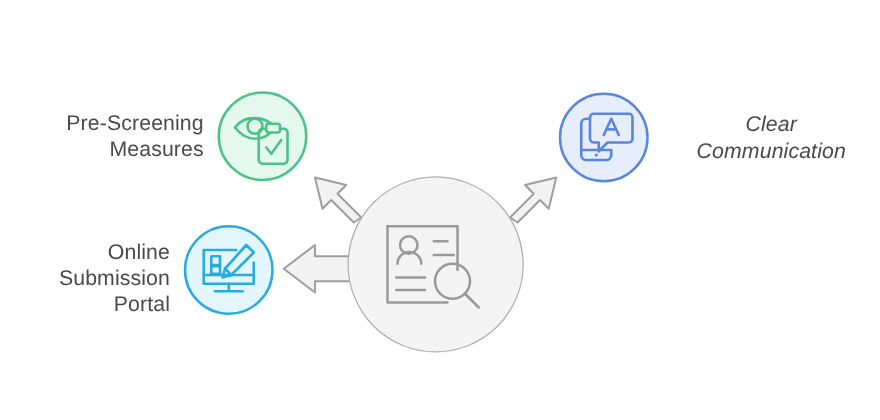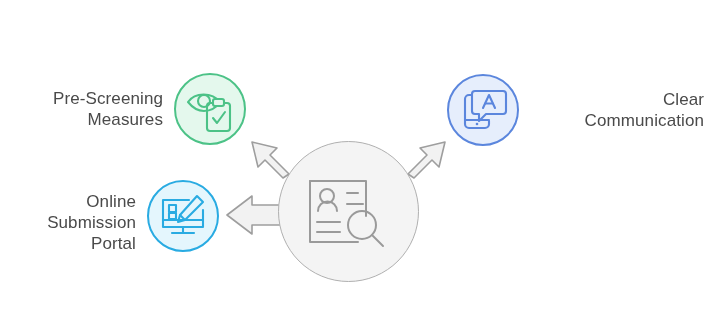--- a/index.html
+++ b/index.html
@@ -31,21 +31,21 @@
   .badge svg { display: block; }
   .label {
     position: absolute;
     color: #4a4a4a;
     font-size: 17px;
     line-height: 21px;
     letter-spacing: 0.1px;
     white-space: pre-line;
   }
   .label.right-align { text-align: right; }
-  .label.left-align  { text-align: right; }
+  .label.left-align  { text-align: center; font-style: italic; }
 
   
   #hub {
     position: absolute;
     left: 278px;
     top: 141px;
     width: 141px;
     height: 141px;
     border-radius: 50%;
     background: #f4f4f4;

